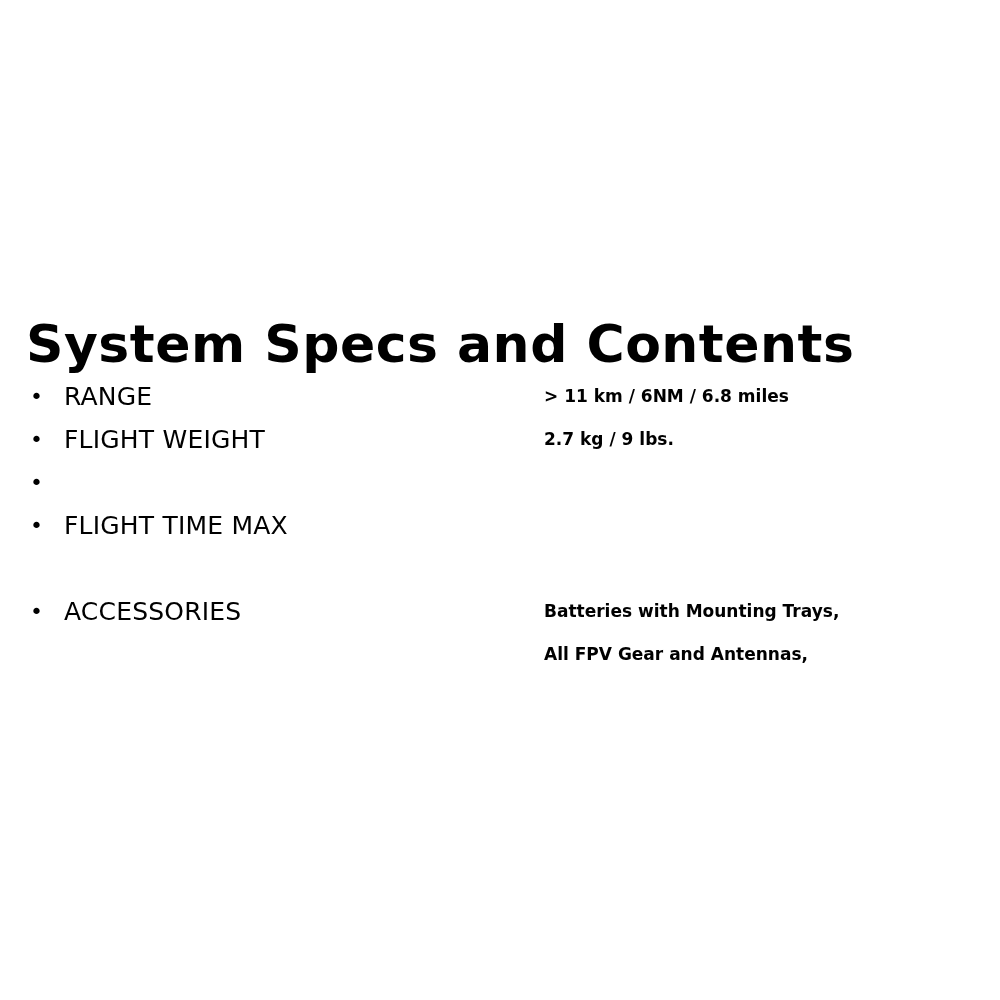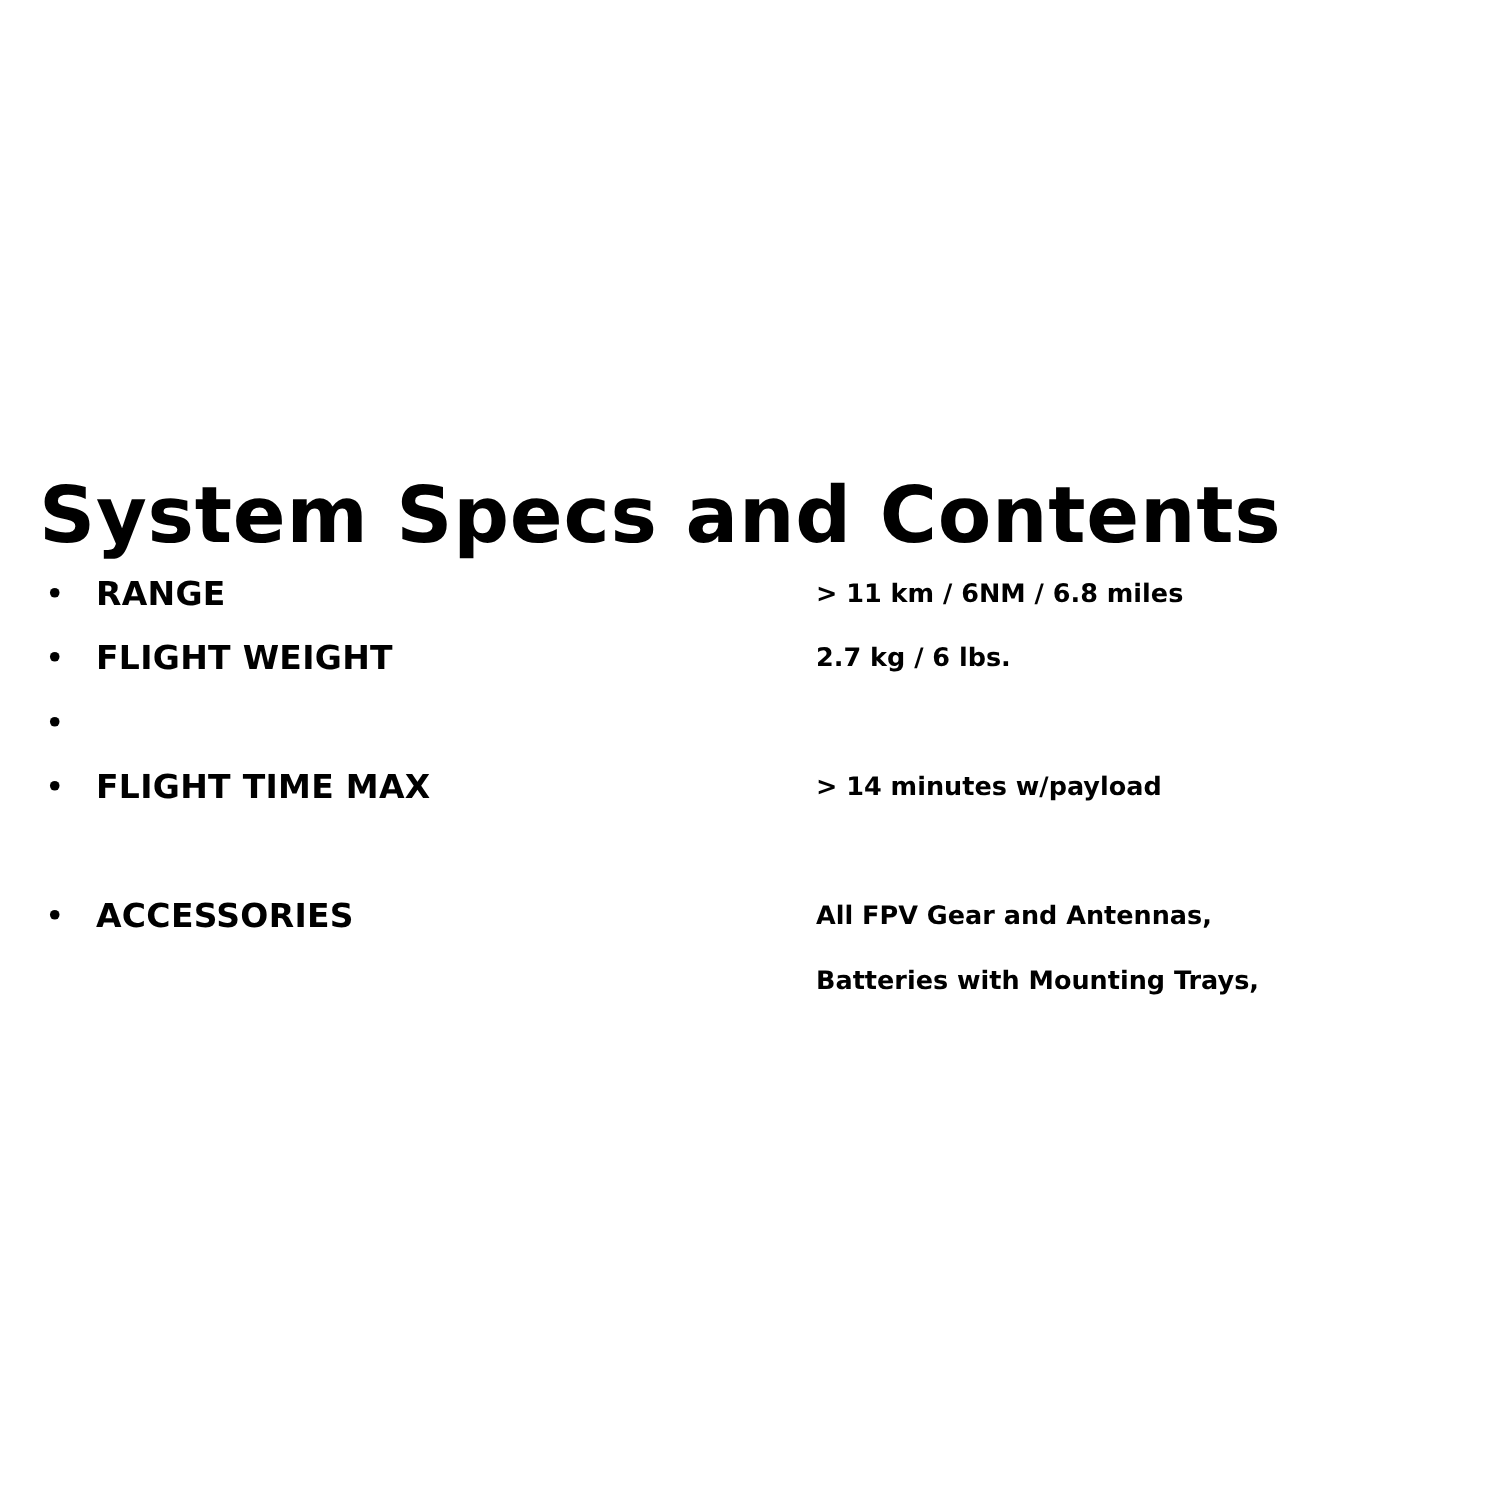--- a/index.html
+++ b/index.html
@@ -50,22 +50,22 @@
   .bullet {
     width: 38px;
     flex: 0 0 38px;
     font-size: 22px;
     line-height: 43px;
     text-align: left;
     padding-left: 4px;
     box-sizing: border-box;
   }
   .label-text {
-    font-size: 22px;
-    font-weight: 700;
+    font-size: 25px;
+    font-weight: 400;
     line-height: 43px;
     letter-spacing: 0.2px;
     white-space: nowrap;
   }
   .value-cell {
     flex: 1 1 auto;
   }
   .value-line {
     font-size: 17px;
     font-weight: 700;
@@ -94,45 +94,44 @@
         <div class="value-line">&gt;  11 km / 6NM / 6.8 miles</div>
       </div>
     </div>
 
     <div class="row">
       <div class="label-cell">
         <span class="bullet">•</span>
         <span class="label-text">FLIGHT WEIGHT</span>
       </div>
       <div class="value-cell">
-        <div class="value-line">2.7 kg / 6 lbs.</div>
+        <div class="value-line">2.7 kg / 9 lbs.</div>
       </div>
     </div>
 
     <div class="row">
       <div class="label-cell">
         <span class="bullet">•</span>
       </div>
     </div>
 
     <div class="row">
       <div class="label-cell">
         <span class="bullet">•</span>
         <span class="label-text">FLIGHT TIME MAX</span>
       </div>
       <div class="value-cell">
-        <div class="value-line">&gt; 14 minutes w/payload</div>
       </div>
     </div>
 
     <div class="row row-accessories">
       <div class="label-cell">
         <span class="bullet">•</span>
         <span class="label-text">ACCESSORIES</span>
       </div>
       <div class="value-cell">
+        <div class="value-line">Batteries with Mounting Trays,</div>
         <div class="value-line">All FPV Gear and Antennas,</div>
-        <div class="value-line">Batteries with Mounting Trays,</div>
       </div>
     </div>
 
   </div>
 </div>
 
 </body></html>

